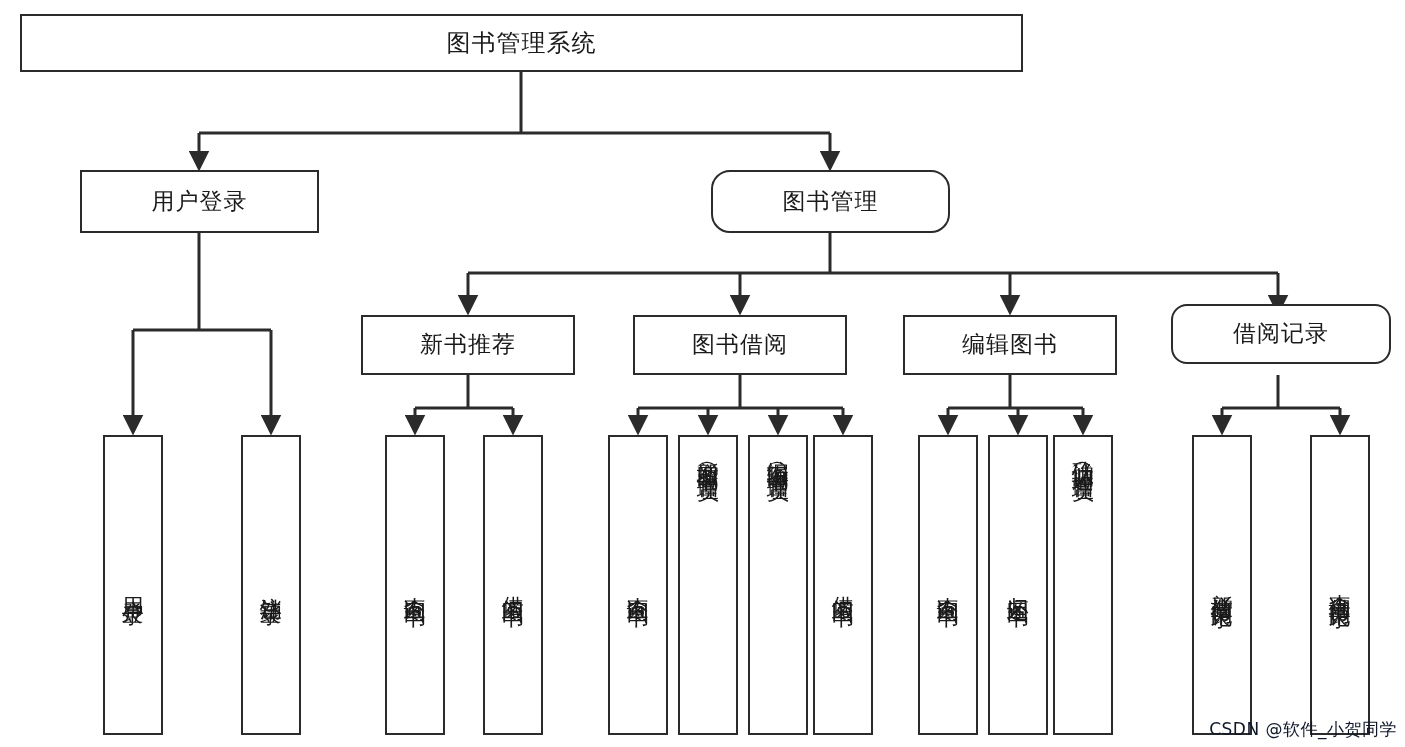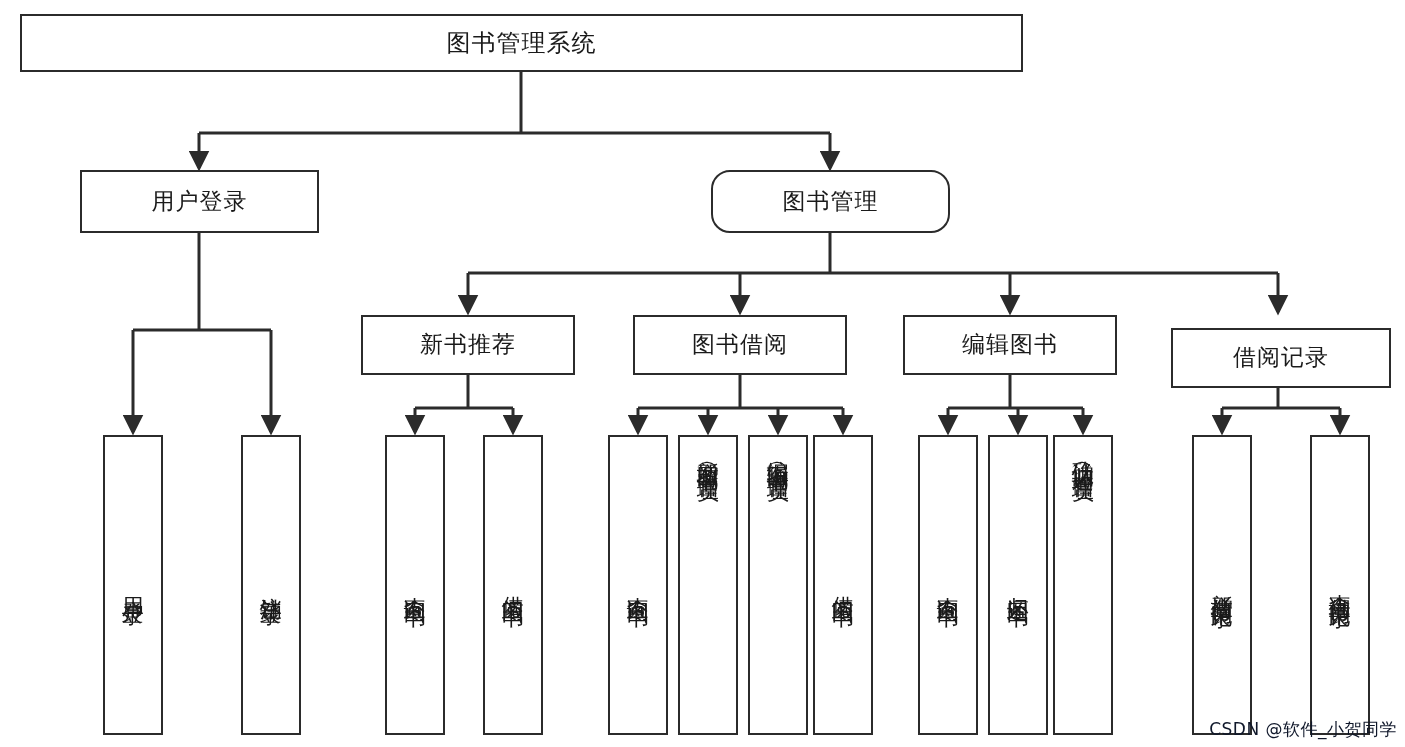--- a/index.html
+++ b/index.html
@@ -148,21 +148,21 @@
   </div>
 
   <div class="node horiz" style="left:633px; top:315px; width:214px; height:60px;">
     <span>图书借阅</span>
   </div>
 
   <div class="node horiz" style="left:903px; top:315px; width:214px; height:60px;">
     <span>编辑图书</span>
   </div>
 
-  <div class="node horiz" style="left:1171px; top:328px; width:220px; height:60px;">
+  <div class="node horiz" style="left:1171px; top:304px; width:220px; height:60px;border-radius:16px;">
     <span>借阅记录</span>
   </div>
 
   <div class="node leaf middle" style="left:103px; top:435px; width:60px; height:300px;">
     <span class="vtext centered">用户登录</span>
   </div>
 
   <div class="node leaf middle" style="left:241px; top:435px; width:60px; height:300px;">
     <span class="vtext centered">注销登录</span>
   </div>

